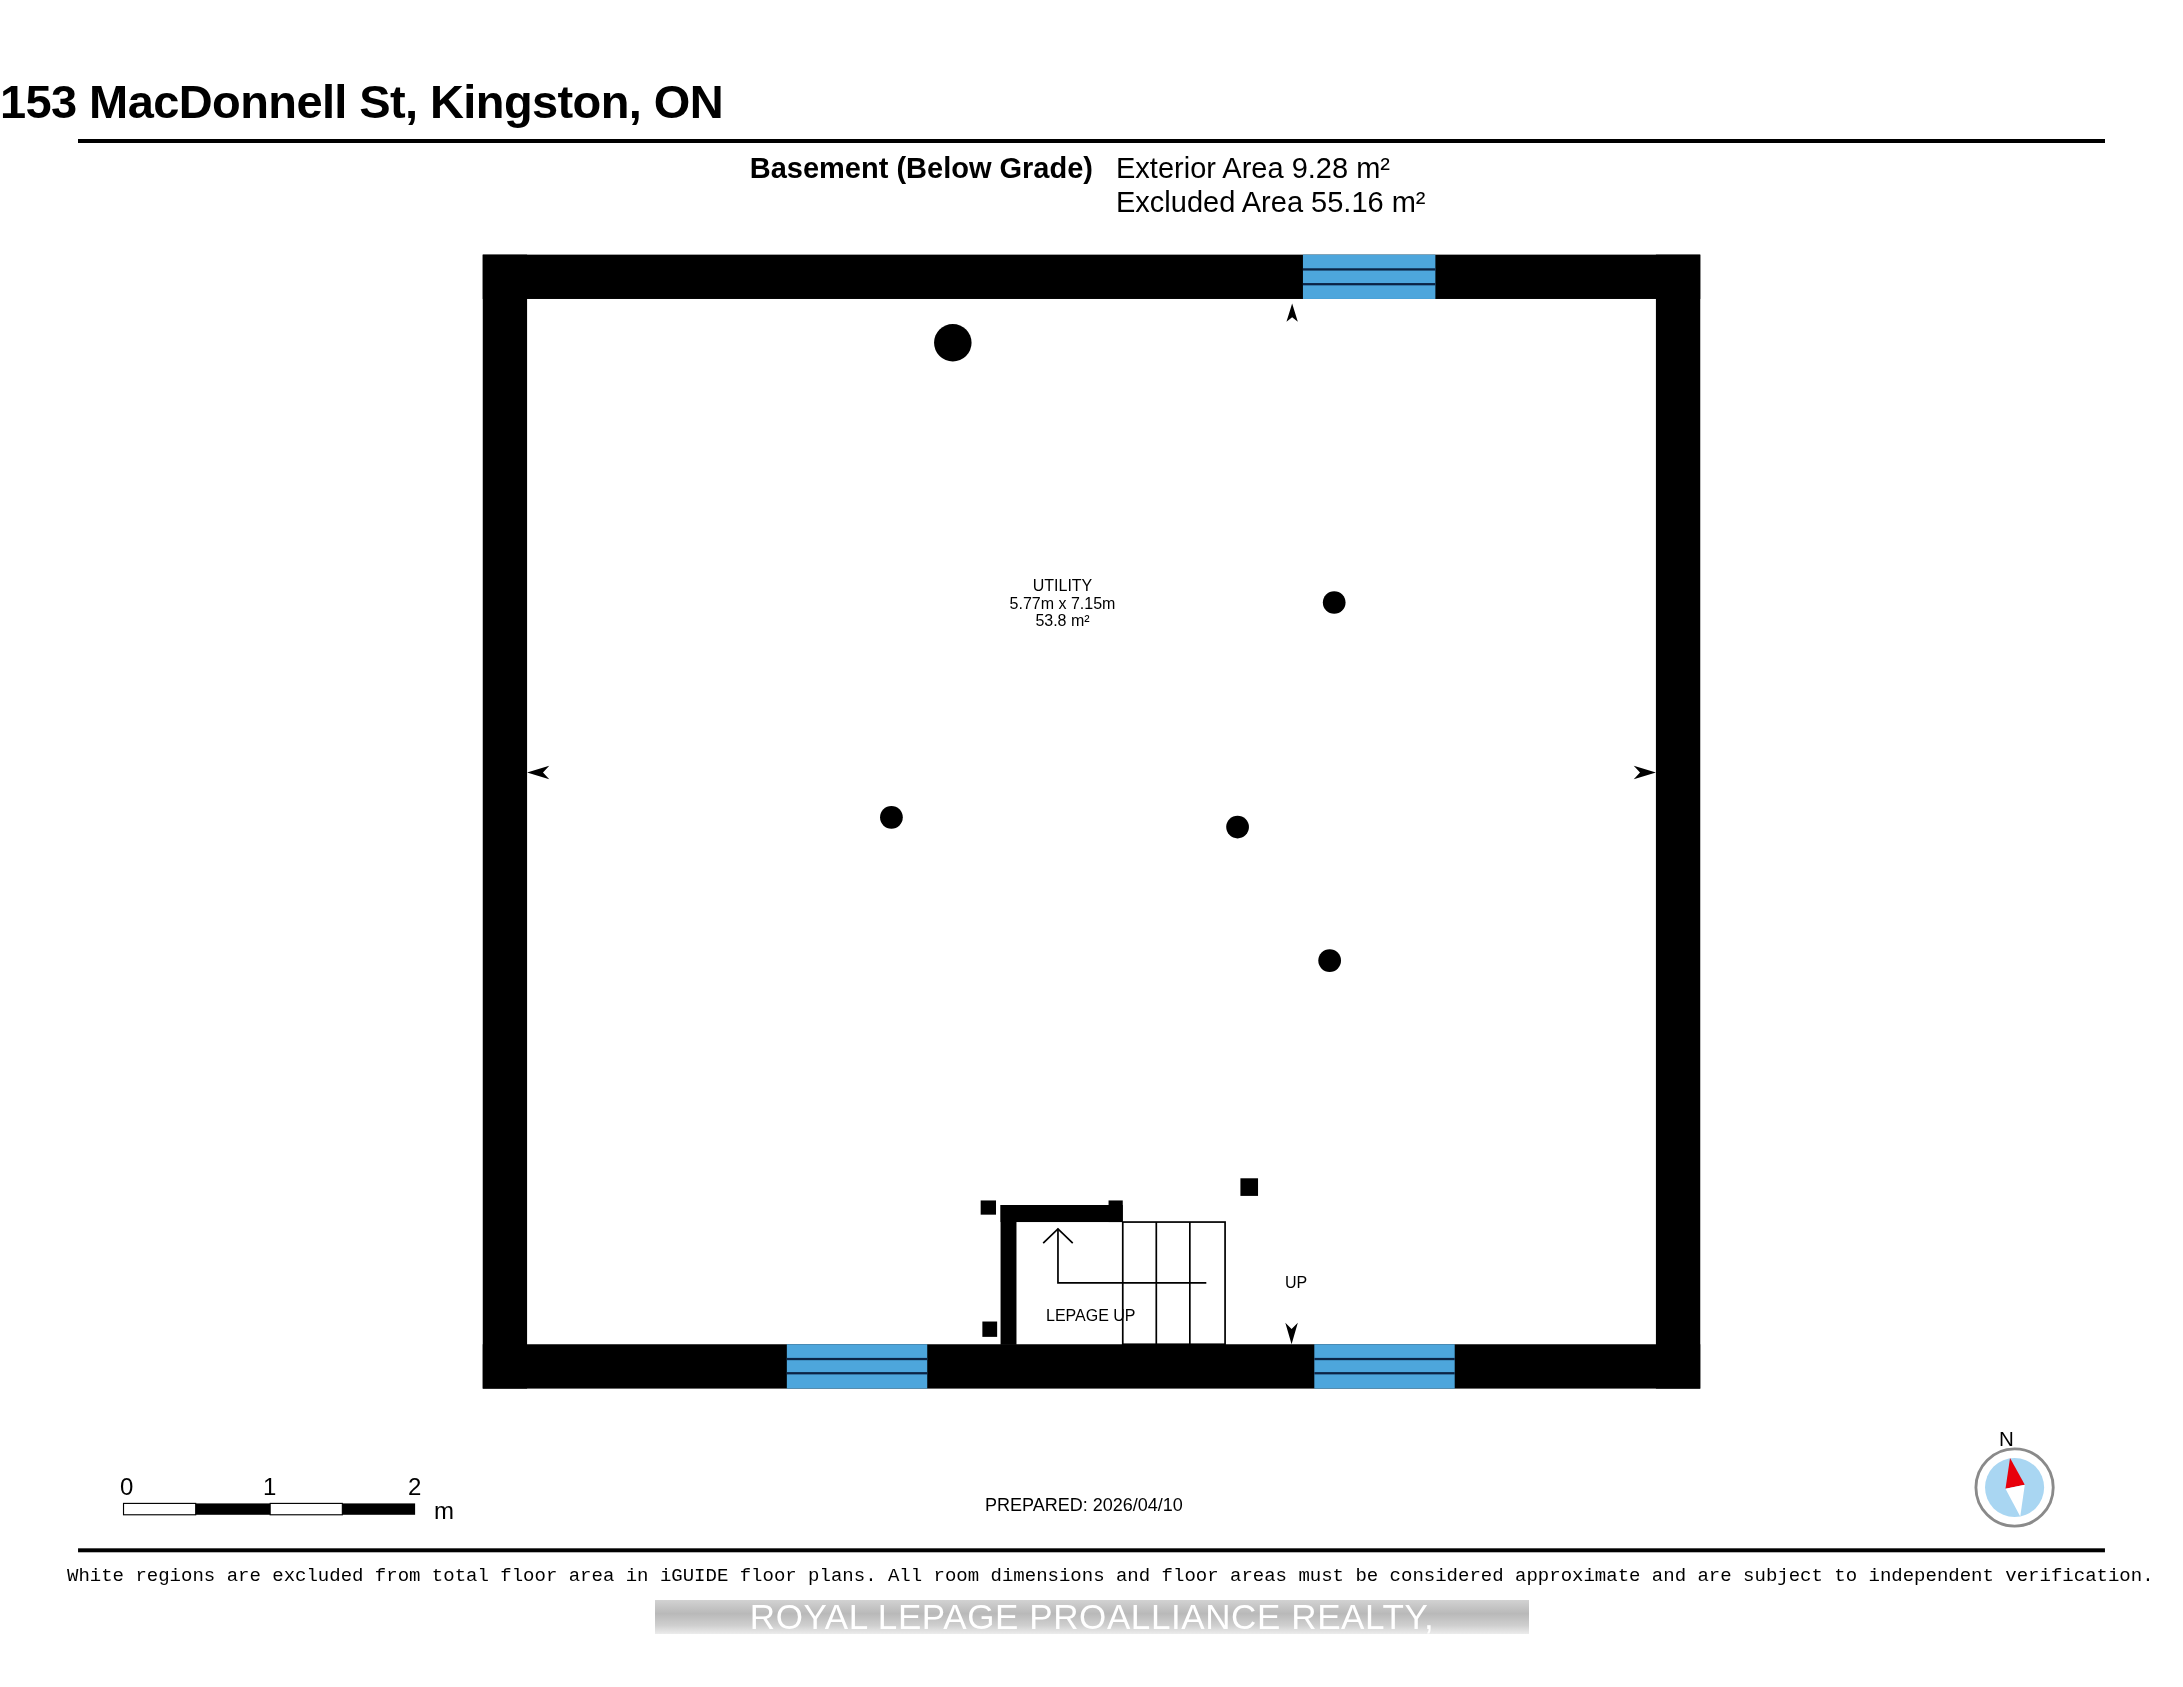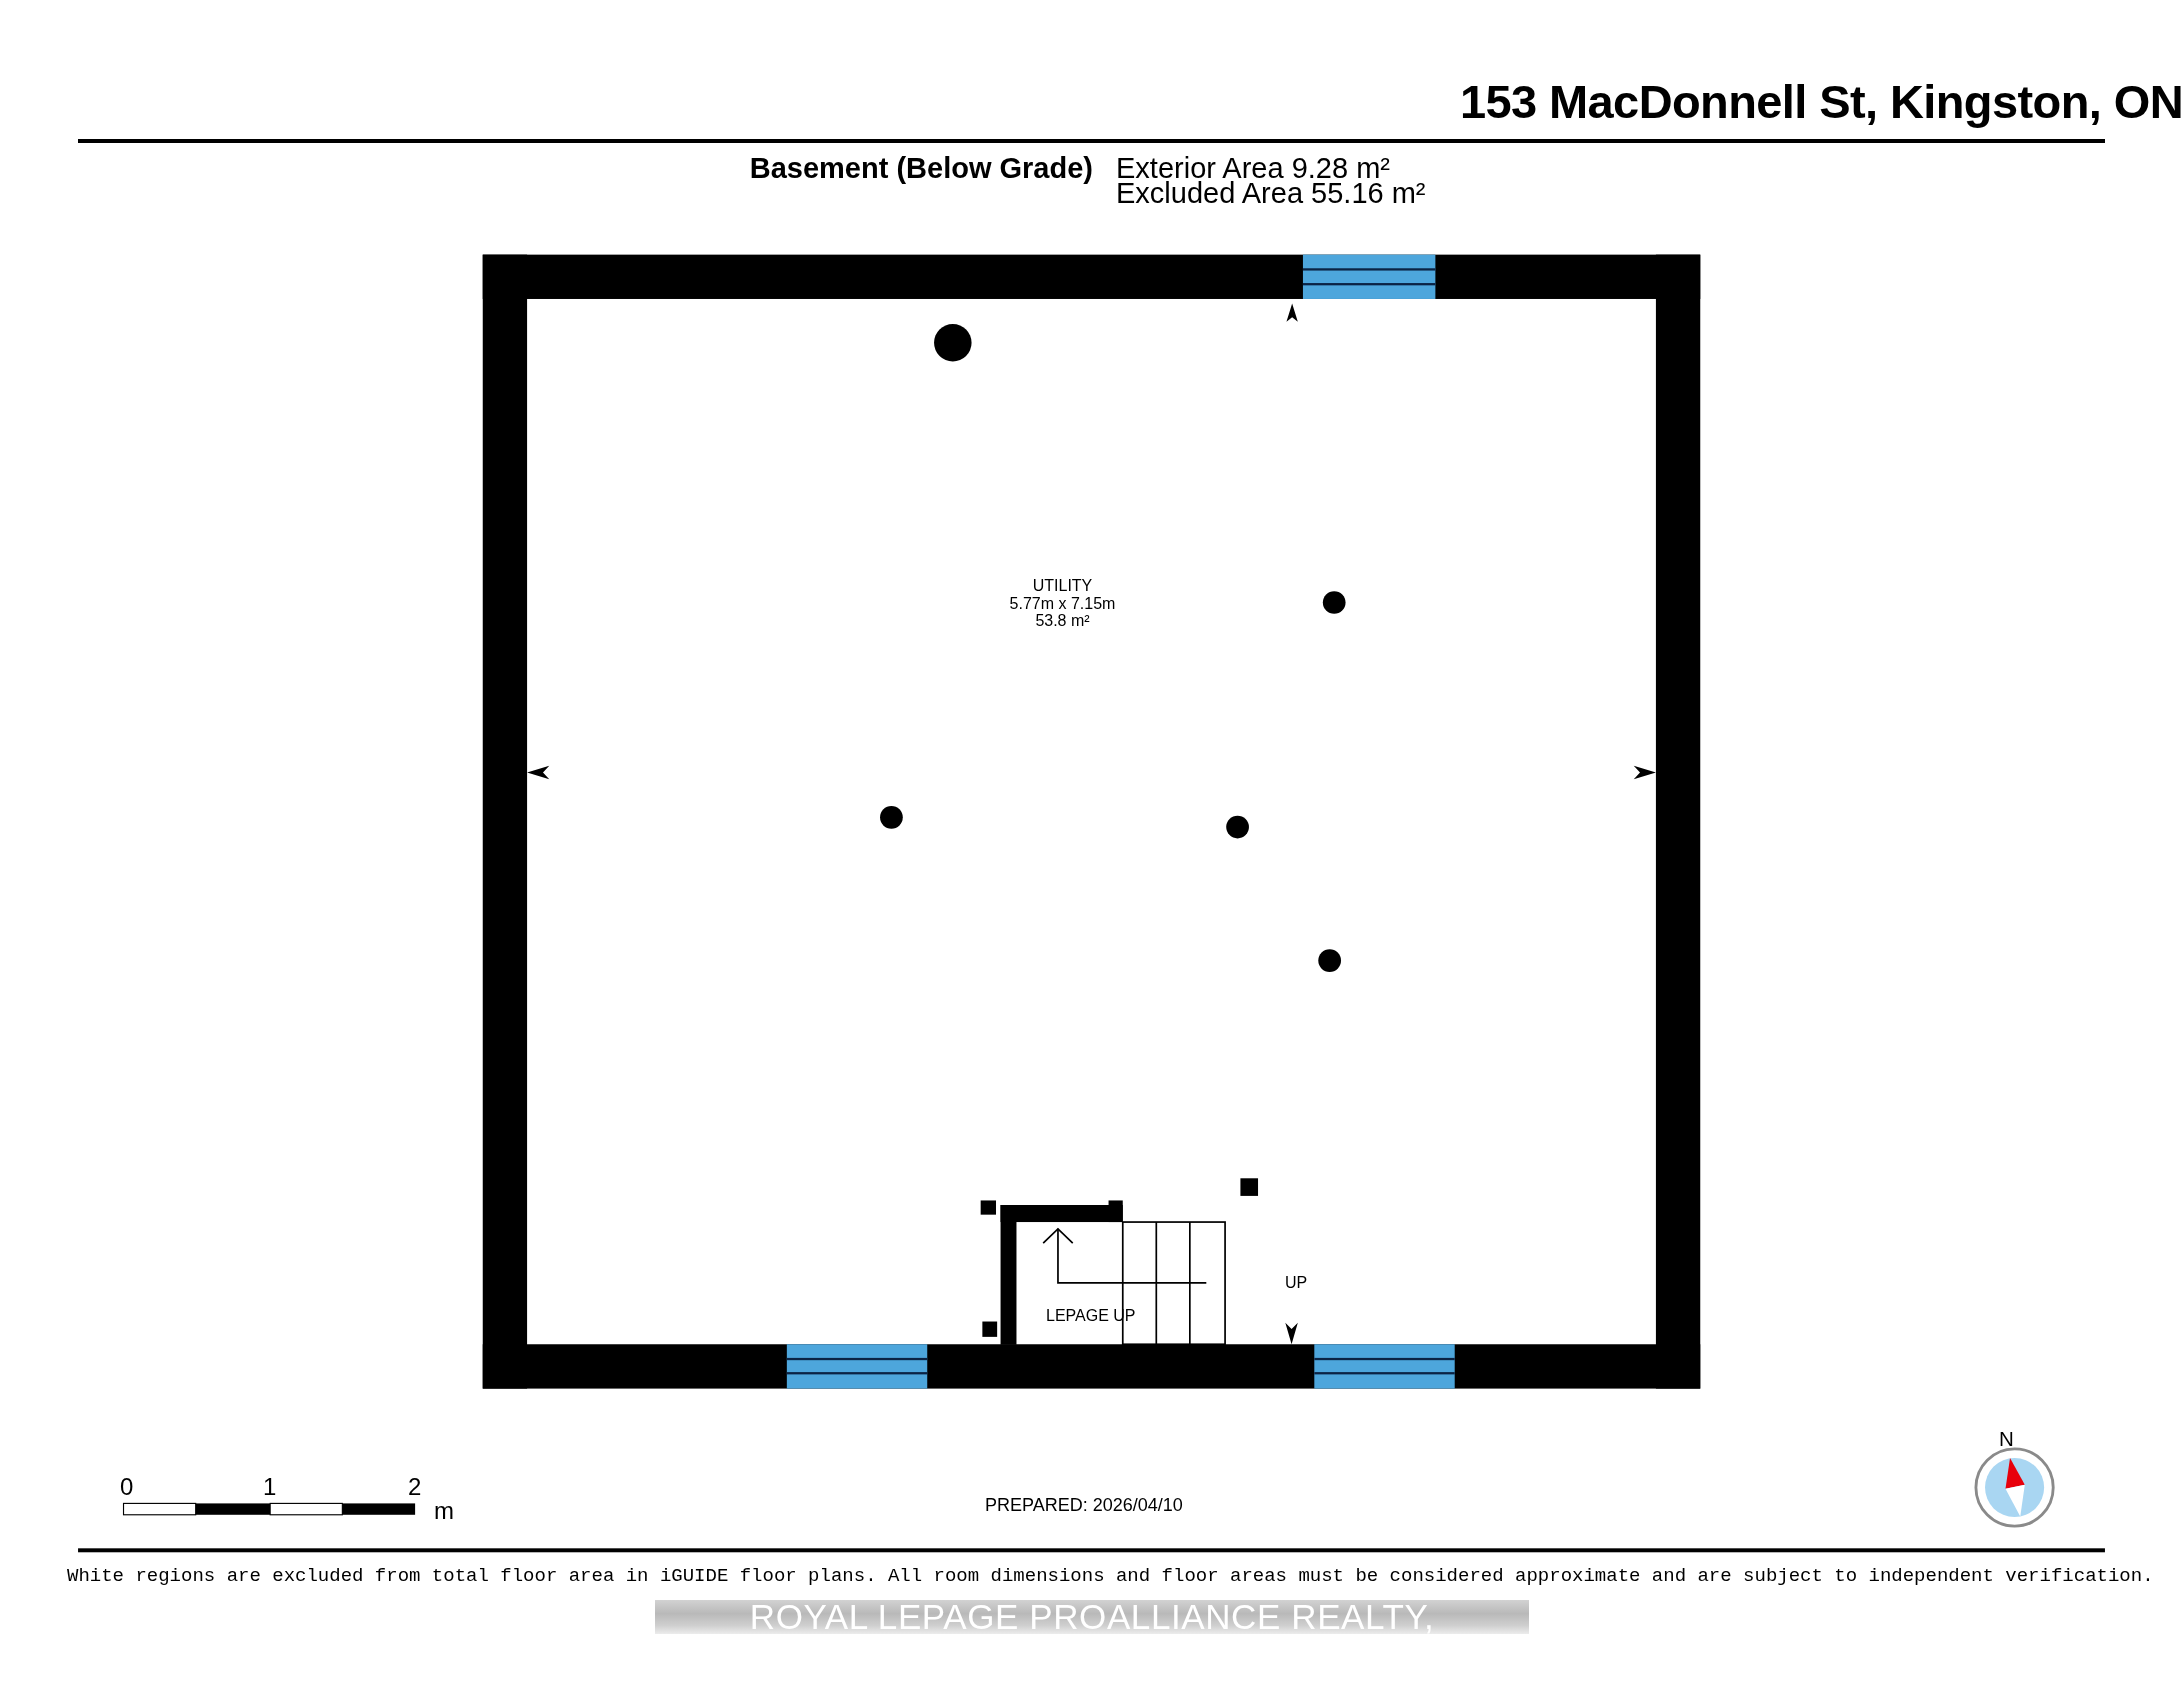--- a/index.html
+++ b/index.html
@@ -1,19 +1,19 @@
 <!DOCTYPE html>
 <html style="font-size:9px"><head>
 <meta charset="utf-8">
 <style>
   html, body { margin:0; padding:0; background:#ffffff; }
   body { width:2183px; height:1687px; position:relative; overflow:hidden;
          font-family:"Liberation Sans", sans-serif; color:#000; }
   .abs { position:absolute; }
-  .title { left:0; width:2183px; top:73px; text-align:right; font-weight:bold;
+  .title { left:0; width:2183px; top:73px; text-align:left; font-weight:bold;
            font-size:47px; line-height:57px; letter-spacing:-0.6px; }
   .rule { background:#000; height:4px; }
   .floor-label { font-weight:bold; font-size:29px; line-height:27px; text-align:right; }
   .area-line { font-size:29px; line-height:27px; }
   .room-label { text-align:center; font-size:16px; line-height:17.6px; }
   .stair-text { font-size:16px; line-height:17px; white-space:nowrap; }
   .scale-num { font-size:24px; line-height:25px; }
   .prepared { font-size:18px; line-height:23px; }
   .footnote { font-size:19px; line-height:23px; white-space:nowrap; }
   .watermark { background:linear-gradient(180deg,#d2d2d2 0%,#b9b9b9 40%,#cfcfcf 75%,#ececec 100%);
@@ -22,21 +22,21 @@
   svg { position:absolute; left:0; top:0; }
 </style>
 </head>
 <body>
 
 <div class="abs title">153 MacDonnell St, Kingston, ON</div>
 <div class="abs rule" style="left:78px; top:139px; width:2027px;"></div>
 
 <div class="abs floor-label" style="left:739px; width:354px; top:155px;">Basement (Below Grade)</div>
 <div class="abs area-line" style="left:1116px; top:155px;">Exterior Area 9.28 m²</div>
-<div class="abs area-line" style="left:1116px; top:180px;">Excluded Area 55.16 m²</div>
+<div class="abs area-line" style="left:1116px; top:189px;">Excluded Area 55.16 m²</div>
 
 <svg width="2183" height="1687" viewBox="0 0 3840 2968">
 
   <g>
     <rect x="849" y="448" width="2142" height="78" fill="#000"></rect>
     <rect x="849" y="2365" width="2142" height="78" fill="#000"></rect>
     <rect x="849" y="448" width="78" height="1995" fill="#000"></rect>
     <rect x="2913" y="448" width="78" height="1995" fill="#000"></rect>
   </g>
 

